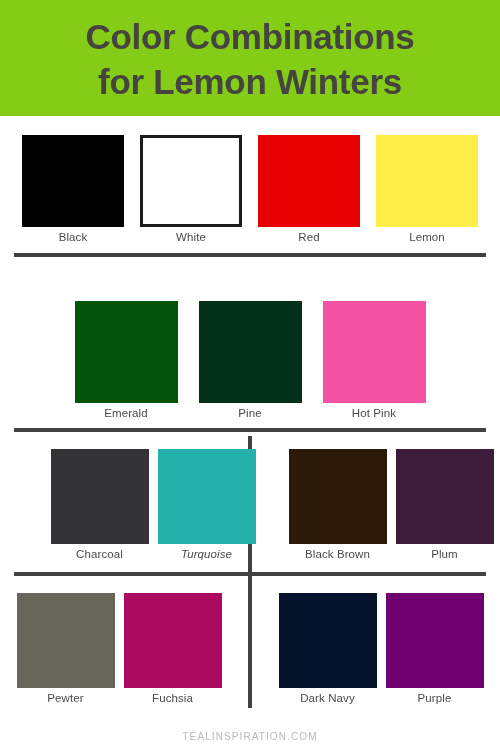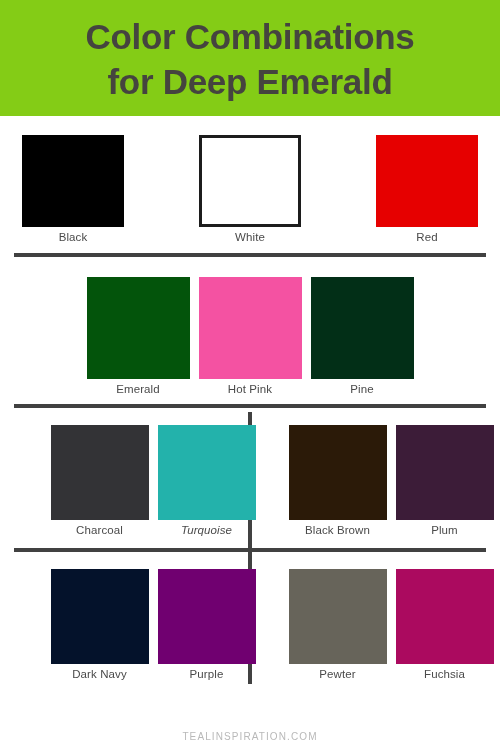--- a/index.html
+++ b/index.html
@@ -69,22 +69,23 @@
   .row-top {
     display: flex;
     justify-content: space-between;
     padding: 19px 22px 0 22px;
   }
 
   
   .row-mid {
     display: flex;
     justify-content: center;
-    gap: 9px;
+    gap: 21px;
     padding: 20px 0 0 0;
+    margin-top: 24px;
   }
   .row-mid .swatch { width: 103px; height: 102px; }
 
   
   .split-section {
     position: relative;
   }
   .v-divider {
     position: absolute;
     top: 4px;
@@ -121,54 +122,58 @@
     color: #b9b9b9;
     letter-spacing: 1.1px;
   }
 </style>
 </head>
 <body>
 
 <div class="header" style="background-color: #84cc16;">
   <h1 style="color: rgb(69, 68, 63);">
     <span class="title-line">Color Combinations</span>
-    <span class="title-line">for Deep Emerald</span>
+    <span class="title-line">for Lemon Winters</span>
   </h1>
 </div>
 
 <div class="row-top">
   <div class="swatch-cell">
     <div class="swatch" style="background-color: rgb(0, 0, 0);"></div>
     <div class="swatch-label" style="color: rgb(74, 74, 74);">Black</div>
   </div>
   <div class="swatch-cell">
     <div class="swatch bordered" style="background-color: rgb(255, 255, 255);"></div>
     <div class="swatch-label" style="color: rgb(74, 74, 74);">White</div>
   </div>
   <div class="swatch-cell">
     <div class="swatch" style="background-color: rgb(230, 0, 0);"></div>
     <div class="swatch-label" style="color: rgb(74, 74, 74);">Red</div>
   </div>
+  <div class="swatch-cell">
+    <div class="swatch" style="background-color: rgb(253, 239, 72);"></div>
+    <div class="swatch-label" style="color: rgb(74, 74, 74);">Lemon</div>
+  </div>
 </div>
 
 <div class="h-divider" style="margin-top: 10px; background-color: rgb(65, 65, 65);"></div>
 
 <div class="row-mid">
   <div class="swatch-cell">
     <div class="swatch" style="background-color: rgb(3, 84, 11);"></div>
     <div class="swatch-label" style="color: rgb(74, 74, 74);">Emerald</div>
   </div>
   <div class="swatch-cell">
+    <div class="swatch" style="background-color: rgb(2, 47, 23);"></div>
+    <div class="swatch-label" style="color: rgb(74, 74, 74);">Pine</div>
+  </div>
+  <div class="swatch-cell">
     <div class="swatch" style="background-color: rgb(244, 82, 162);"></div>
     <div class="swatch-label" style="color: rgb(74, 74, 74);">Hot Pink</div>
   </div>
-  <div class="swatch-cell">
-    <div class="swatch" style="background-color: rgb(2, 47, 23);"></div>
-    <div class="swatch-label" style="color: rgb(74, 74, 74);">Pine</div>
-  </div>
 </div>
 
 <div class="h-divider" style="margin-top: 9px; background-color: rgb(65, 65, 65);"></div>
 
 <div class="split-section">
   <div class="v-divider" style="background-color: rgb(65, 65, 65);"></div>
 
   <div class="split-row">
     <div class="split-half left">
       <div class="swatch-cell">
@@ -188,38 +193,38 @@
       <div class="swatch-cell">
         <div class="swatch" style="background-color: rgb(60, 28, 56);"></div>
         <div class="swatch-label" style="color: rgb(74, 74, 74);">Plum</div>
       </div>
     </div>
   </div>
 
   <div class="h-divider" style="margin-top: 8px; background-color: rgb(65, 65, 65);"></div>
 
   <div class="split-row">
+    <div class="split-half right">
+      <div class="swatch-cell">
+        <div class="swatch" style="background-color: rgb(103, 100, 90);"></div>
+        <div class="swatch-label" style="color: rgb(74, 74, 74);">Pewter</div>
+      </div>
+      <div class="swatch-cell">
+        <div class="swatch" style="background-color: rgb(171, 10, 95);"></div>
+        <div class="swatch-label" style="color: rgb(74, 74, 74);">Fuchsia</div>
+      </div>
+    </div>
     <div class="split-half left">
       <div class="swatch-cell">
         <div class="swatch" style="background-color: rgb(4, 18, 43);"></div>
         <div class="swatch-label" style="color: rgb(74, 74, 74);">Dark Navy</div>
       </div>
       <div class="swatch-cell">
         <div class="swatch" style="background-color: rgb(112, 0, 112);"></div>
         <div class="swatch-label" style="color: rgb(74, 74, 74);">Purple</div>
       </div>
     </div>
-    <div class="split-half right">
-      <div class="swatch-cell">
-        <div class="swatch" style="background-color: rgb(103, 100, 90);"></div>
-        <div class="swatch-label" style="color: rgb(74, 74, 74);">Pewter</div>
-      </div>
-      <div class="swatch-cell">
-        <div class="swatch" style="background-color: rgb(171, 10, 95);"></div>
-        <div class="swatch-label" style="color: rgb(74, 74, 74);">Fuchsia</div>
-      </div>
-    </div>
   </div>
 </div>
 
 <div class="footer">
   <span>TEALINSPIRATION.COM</span>
 </div>
 
 </body></html>

